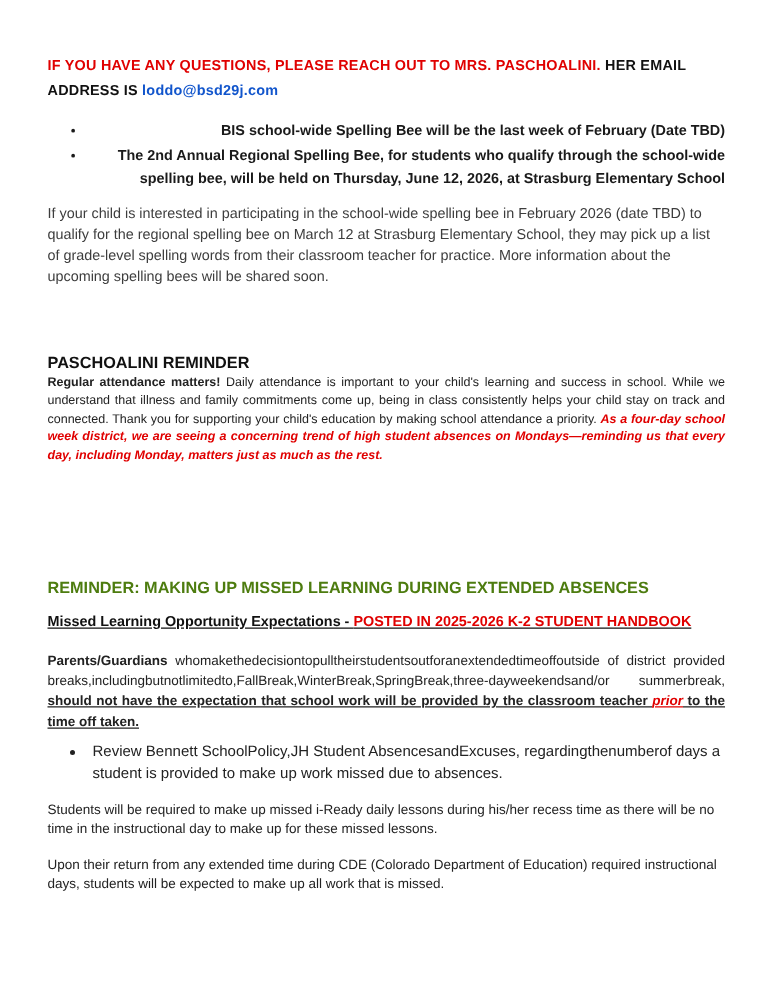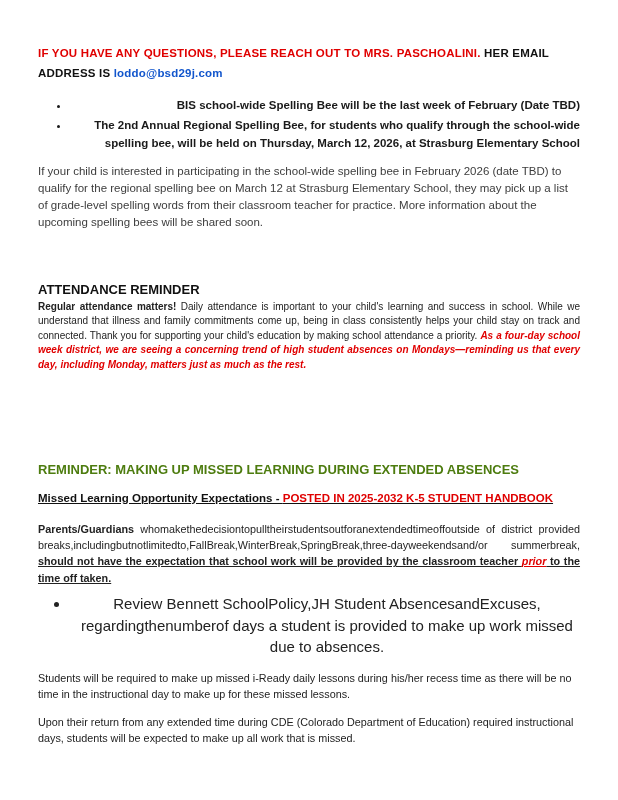--- a/index.html
+++ b/index.html
@@ -87,24 +87,23 @@
     font-size: 10.8px;
     line-height: 1.5;
     color: #222222;
     text-align: justify;
   }
   .u-bold { font-weight: 700; text-decoration: underline; }
   .prior  { color: #e00000; font-weight: 700; font-style: italic; text-decoration: underline; }
 
   .ml-bullets {
     margin: 7px 0 0 32px;
-    font-size: 15px;
+    font-size: 12px;
     line-height: 1.45;
     color: #222222;
-    text-align: center;
   }
   .ml-bullets li { padding-left: 4px; }
 
   .ml-p {
     margin-top: 13px;
     font-size: 10.8px;
     line-height: 1.45;
     color: #222222;
   }
 </style>
@@ -113,35 +112,35 @@
 
 <div class="page">
 
   <p class="contact">
     <span class="red">IF YOU HAVE ANY QUESTIONS, PLEASE REACH OUT TO MRS. PASCHOALINI.</span><span> HER EMAIL ADDRESS IS </span><a class="email" href="#">loddo@bsd29j.com</a>
   </p>
 
 
   <ul class="bee-bullets">
     <li>BIS school-wide Spelling Bee will be the last week of February (Date TBD)</li>
-    <li>The 2nd Annual Regional Spelling Bee, for students who qualify through the school-wide spelling bee, will be held on Thursday, March 12, 2026, at Strasburg Elementary School</li>
+    <li>The 2nd Annual Regional Spelling Bee, for students who qualify through the school-wide spelling bee, will be held on Thursday, June 12, 2026, at Strasburg Elementary School</li>
   </ul>
 
   <p class="para">If your child is interested in participating in the school-wide spelling bee in February 2026 (date TBD) to qualify for the regional spelling bee on March 12 at Strasburg Elementary School, they may pick up a list of grade-level spelling words from their classroom teacher for practice. More information about the upcoming spelling bees will be shared soon.</p>
 
-  <h2 class="h-black">ATTENDANCE REMINDER</h2>
+  <h2 class="h-black">PASCHOALINI REMINDER</h2>
 
   <p class="attendance-para">
     <span class="bold">Regular attendance matters!</span><span> Daily attendance is important to your child's learning and success in school. While we understand that illness and family commitments come up, being in class consistently helps your child stay on track and connected. Thank you for supporting your child's education by making school attendance a priority. </span><span class="em-red">As a four-day school week district, we are seeing a concerning trend of high student absences on Mondays—reminding us that every day, including Monday, matters just as much as the rest.</span>
   </p>
 
   <h2 class="h-red">REMINDER: MAKING UP MISSED LEARNING DURING EXTENDED ABSENCES</h2>
 
   <p class="subheading">
-    <span>Missed Learning Opportunity Expectations - </span><span class="red">POSTED IN 2025-2032 K-5 STUDENT HANDBOOK</span>
+    <span>Missed Learning Opportunity Expectations - </span><span class="red">POSTED IN 2025-2026 K-2 STUDENT HANDBOOK</span>
   </p>
 
   <p class="ml-para">
     <span class="bold">Parents/Guardians</span><span> whomakethedecisiontopulltheirstudentsoutforanextendedtimeoffoutside of district provided breaks,includingbutnotlimitedto,FallBreak,WinterBreak,SpringBreak,three-dayweekendsand/or summerbreak, </span><span class="u-bold">should not have the expectation that school work will be provided by the classroom teacher </span><span class="prior">prior</span><span class="u-bold"> to the time off taken.</span>
   </p>
 
   <ul class="ml-bullets">
     <li>Review Bennett SchoolPolicy,JH Student AbsencesandExcuses, regardingthenumberof days a student is provided to make up work missed due to absences.</li>
   </ul>
 

